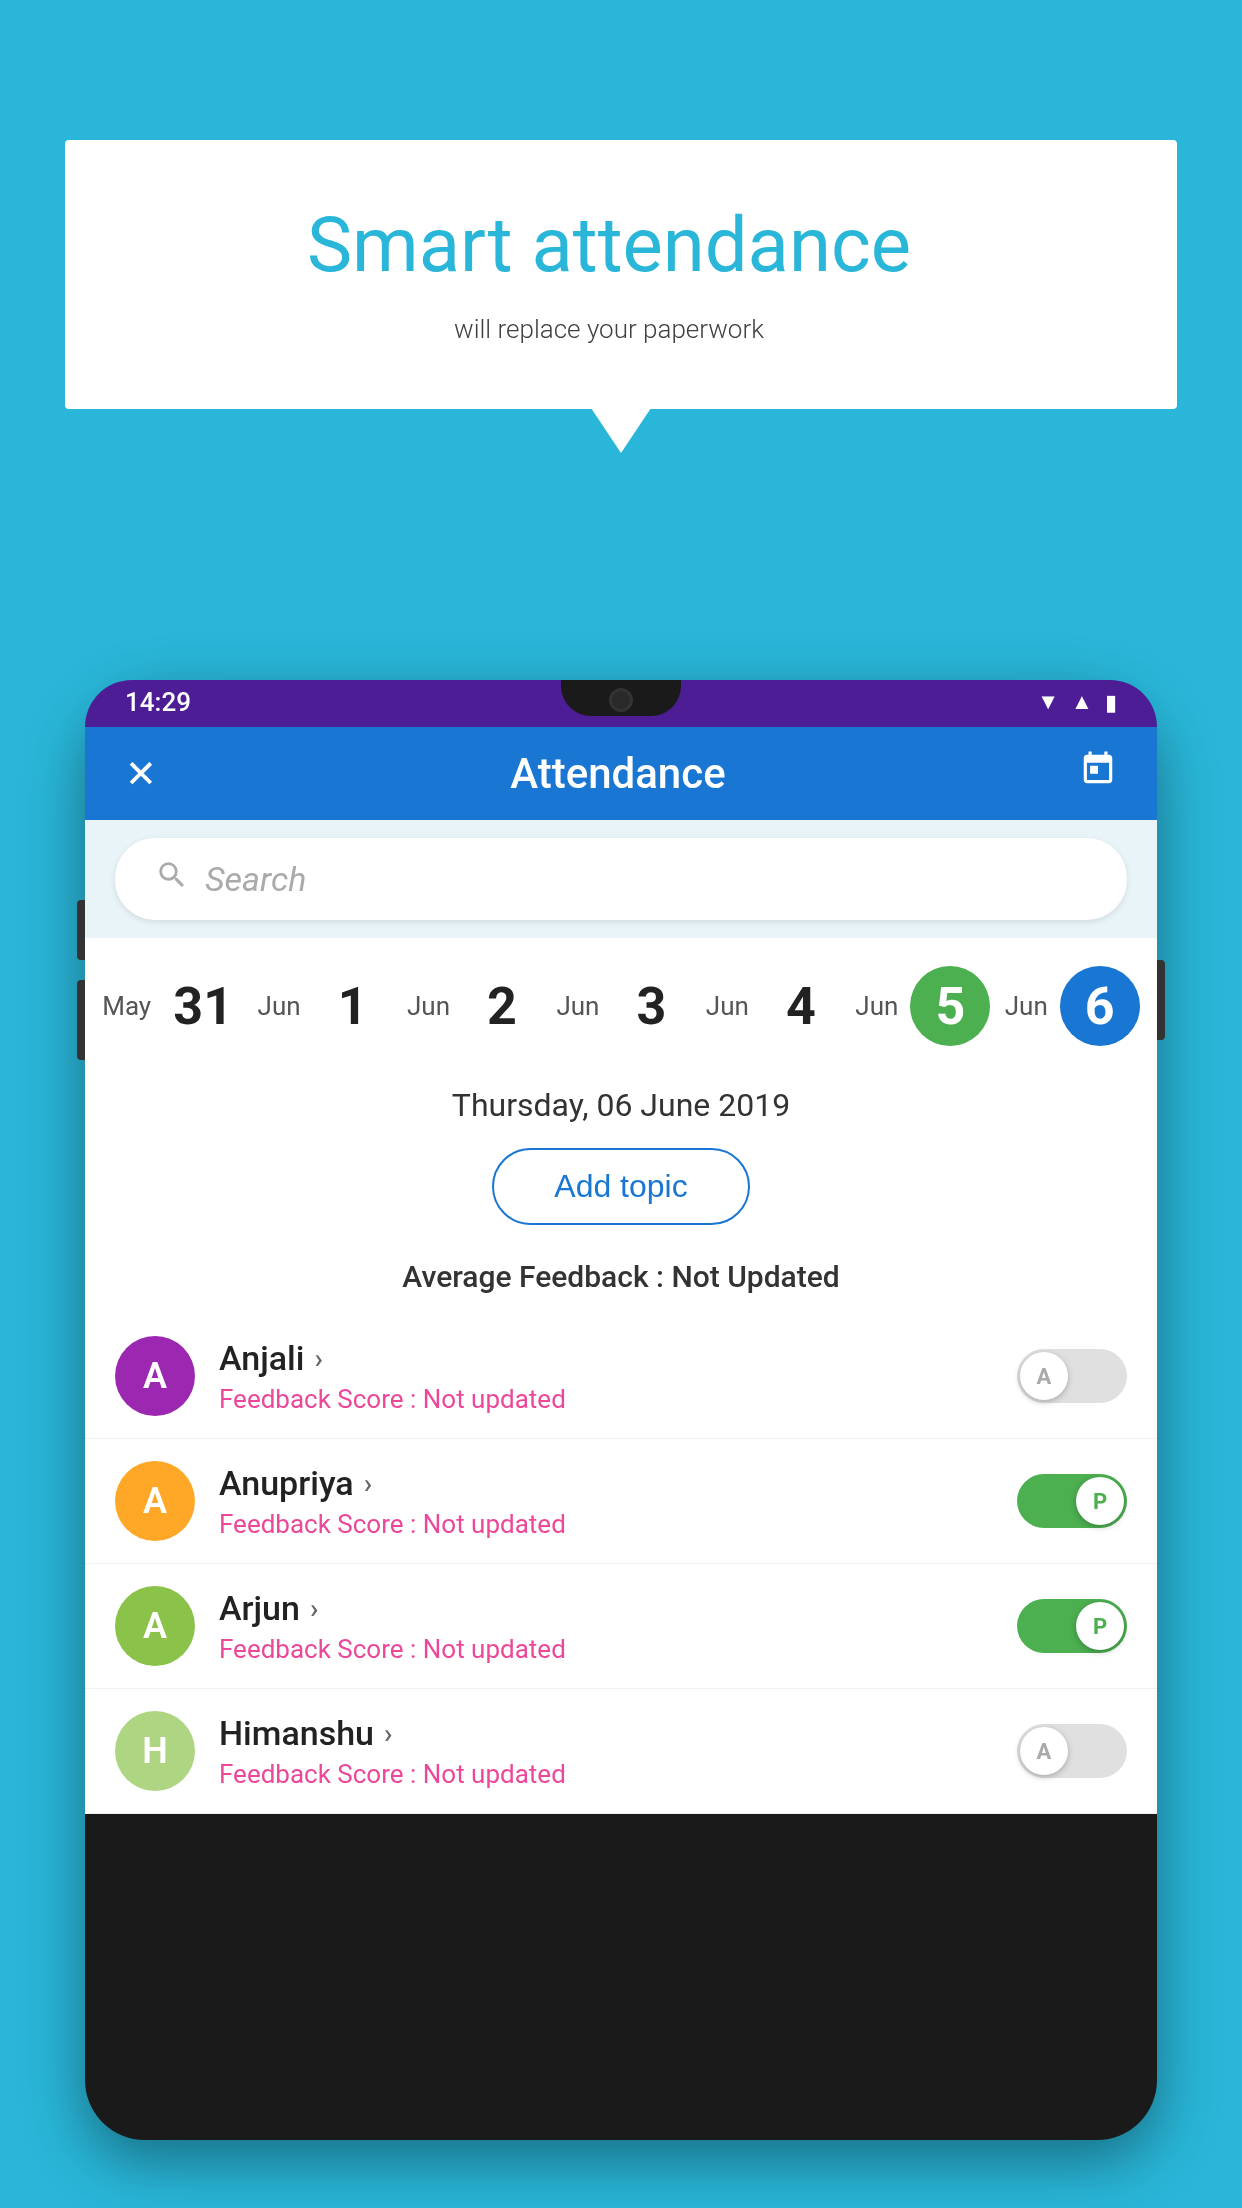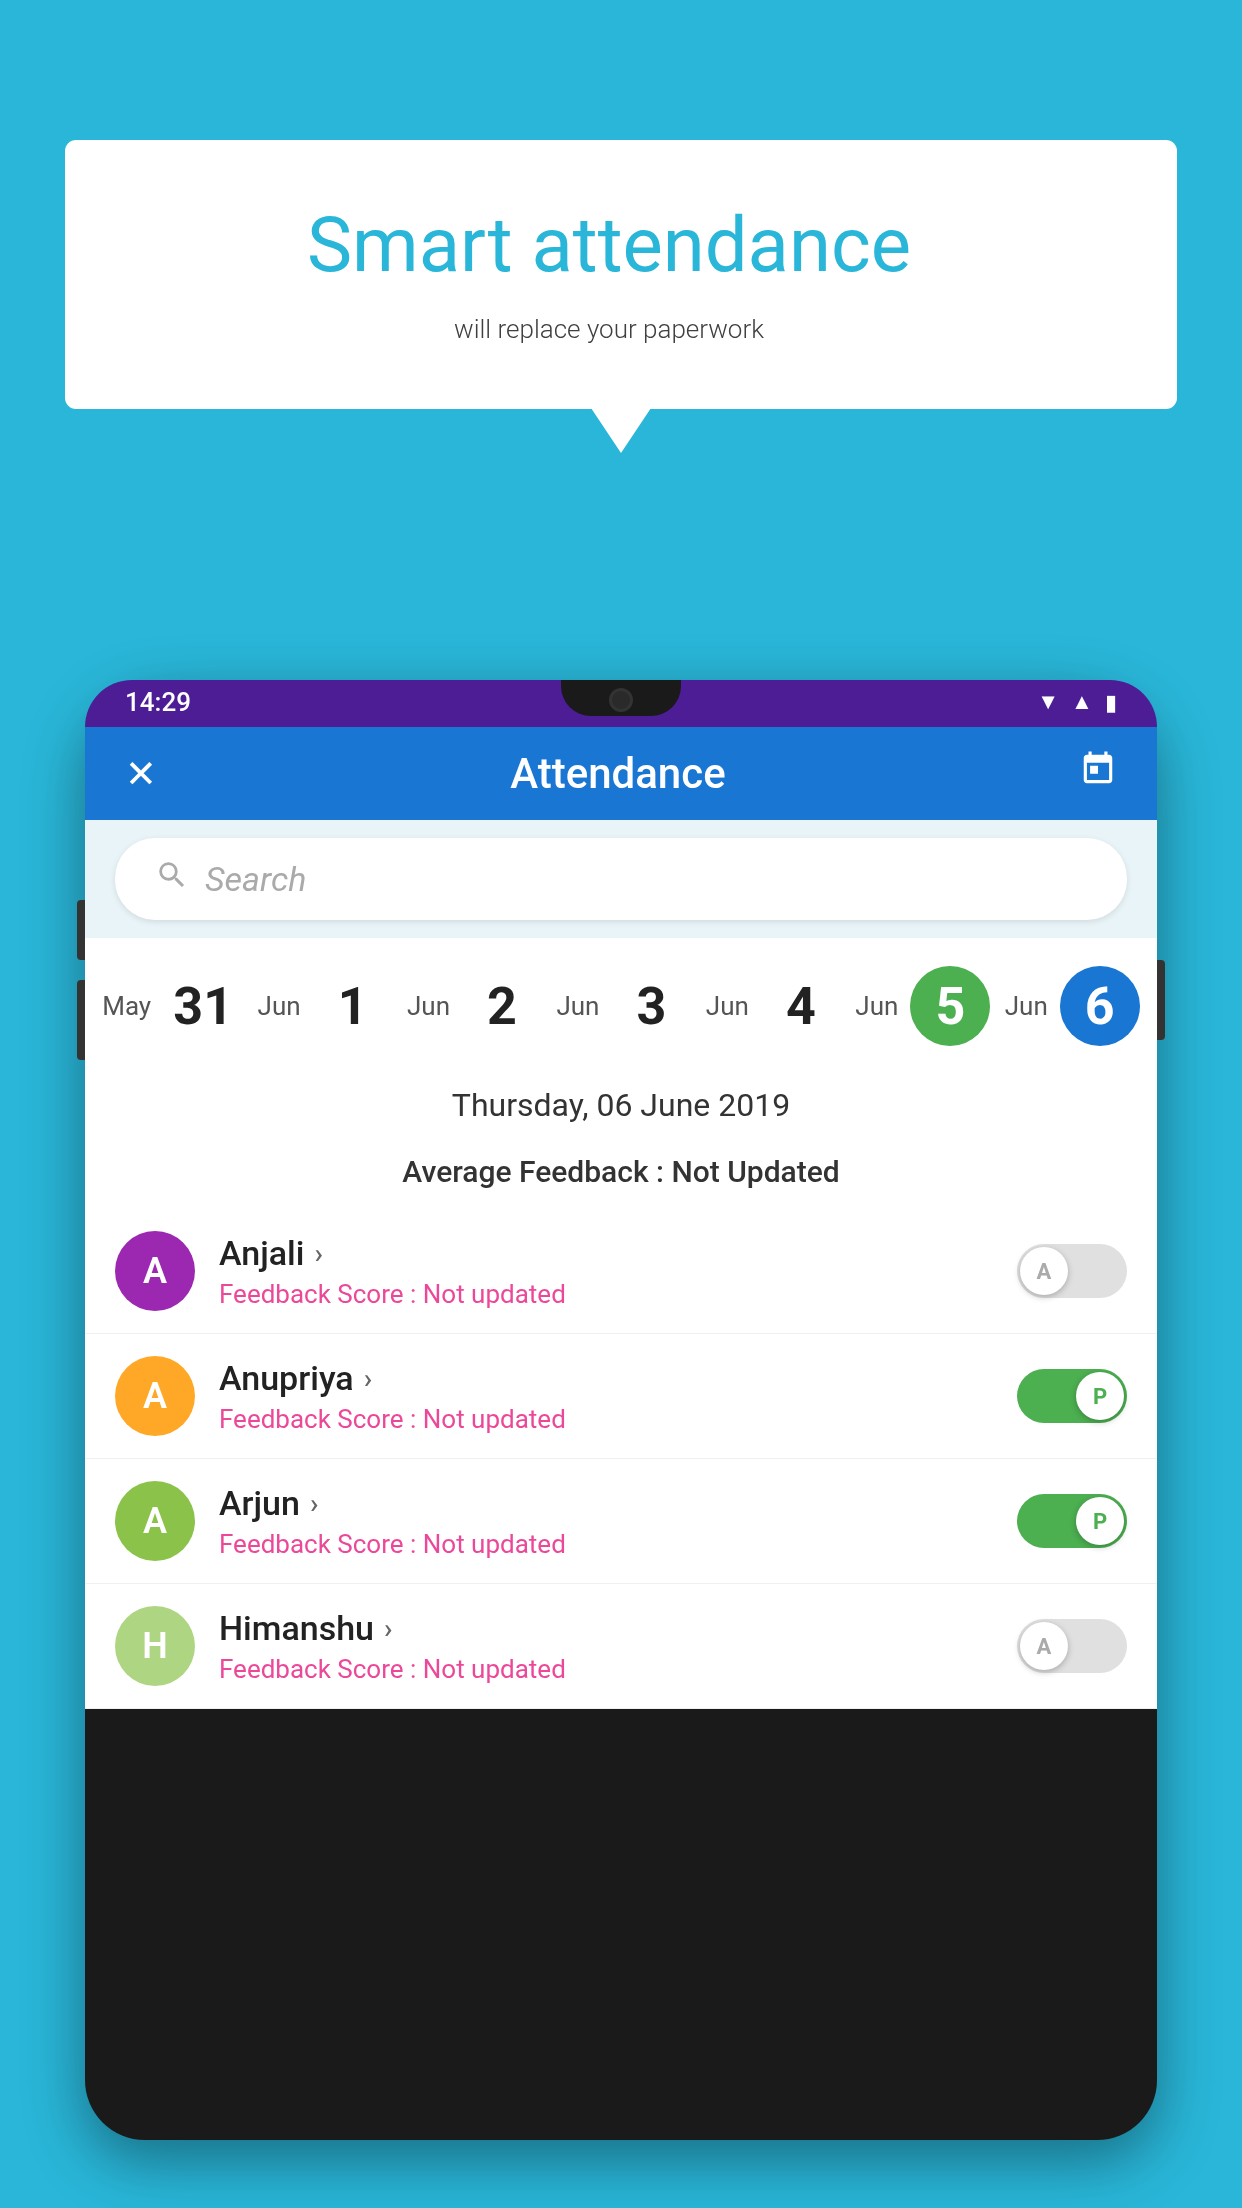--- a/index.html
+++ b/index.html
@@ -16,21 +16,21 @@
     
     .speech-bubble-container {
       position: absolute;
       top: 140px;
       left: 65px;
       right: 65px;
     }
 
     .speech-bubble {
       background: white;
-      border-radius: 11px;
+      border-radius: 4px;
       padding: 60px 84px 65px 60px;
       text-align: center;
       position: relative;
     }
 
     .speech-bubble::after {
       content: '';
       position: absolute;
       bottom: -44px;
       left: 50%;
@@ -484,20 +484,23 @@
             </div>
             <div class="cal-day">
               <div class="cal-month">Jun</div>
               <div class="cal-date selected">6</div>
             </div>
           </div>
       </div>
 
       <div class="date-info">Thursday, 06 June 2019</div>
 
+      <div class="add-topic-container">
+        <button class="add-topic-btn">Add topic</button>
+      </div>
 
       <div class="avg-feedback">
         <span>Average Feedback :</span>
         <span>Not Updated</span>
       </div>
 
       <div class="student-list" id="student-list">
       <div class="student-row">
             <div class="student-avatar" style="background: rgb(156, 39, 176);">A</div>
             <div class="student-info">

